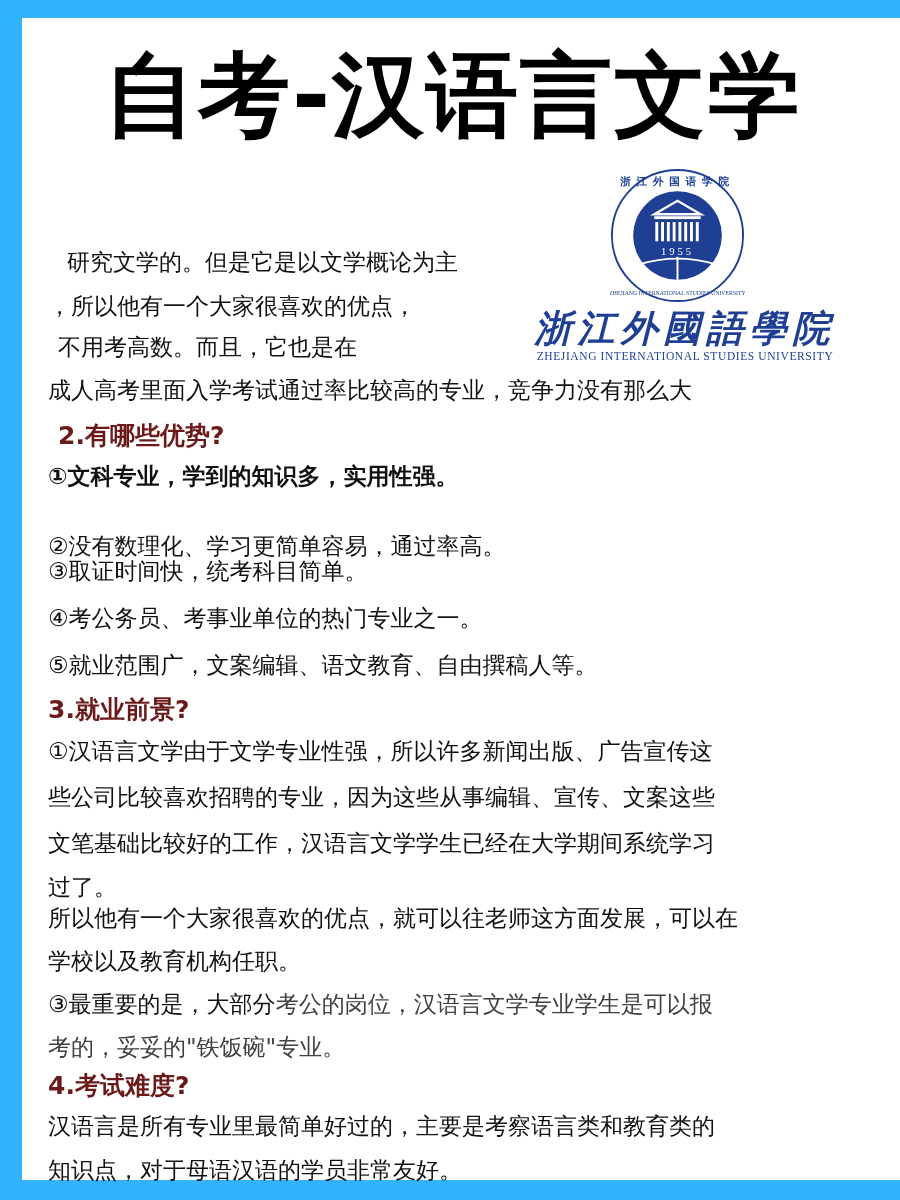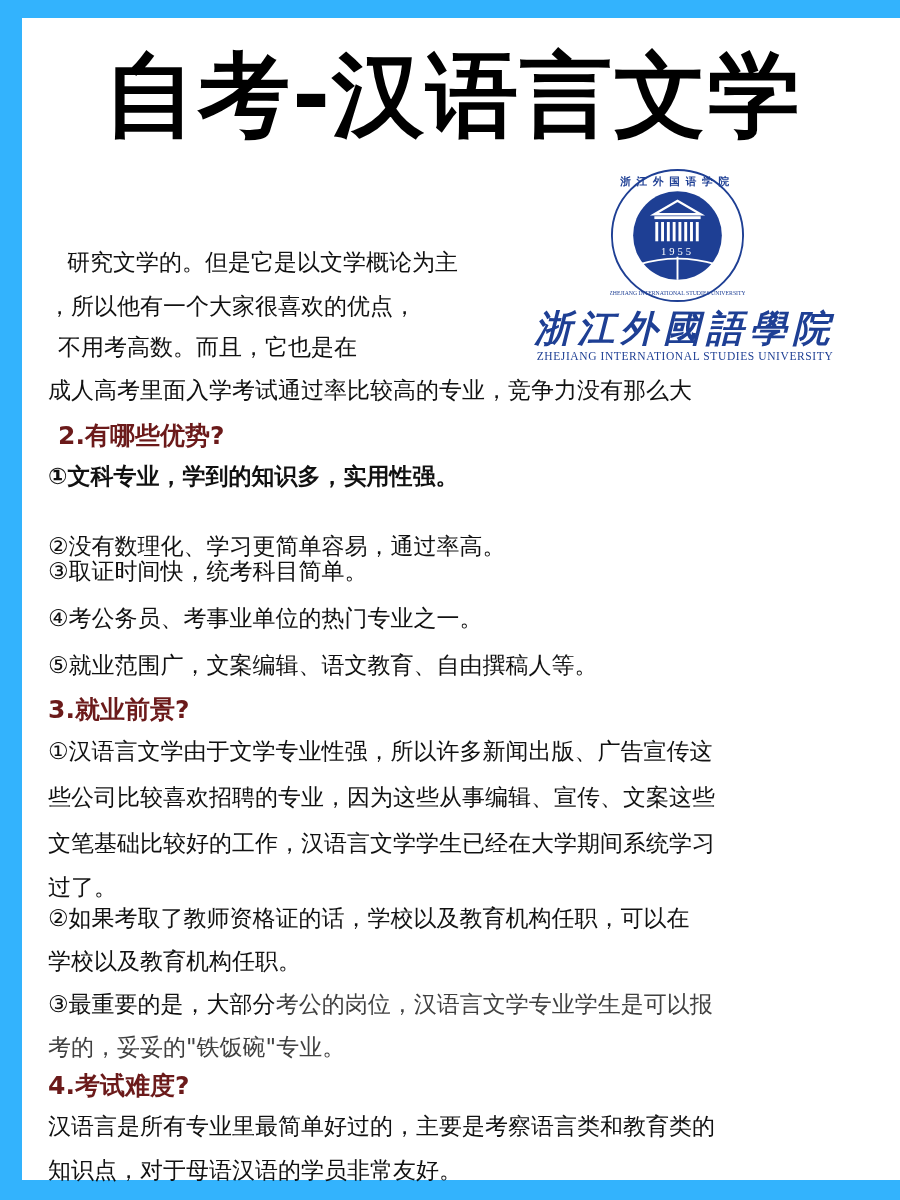--- a/index.html
+++ b/index.html
@@ -85,21 +85,21 @@
   <div class="p" style="left:26px; top:504px;margin-top:8px;">②没有数理化、学习更简单容易，通过率高。</div>
   <div class="p" style="left:26px; top:537px;">③取证时间快，统考科目简单。</div>
   <div class="p" style="left:26px; top:584px;">④考公务员、考事业单位的热门专业之一。</div>
   <div class="p" style="left:26px; top:631px;">⑤就业范围广，文案编辑、语文教育、自由撰稿人等。</div>
 
   <div class="h" style="left:26px; top:676px;">3.就业前景?</div>
   <div class="p" style="left:26px; top:717px;">①汉语言文学由于文学专业性强，所以许多新闻出版、广告宣传这</div>
   <div class="p" style="left:26px; top:763px;">些公司比较喜欢招聘的专业，因为这些从事编辑、宣传、文案这些</div>
   <div class="p" style="left:26px; top:809px;">文笔基础比较好的工作，汉语言文学学生已经在大学期间系统学习</div>
   <div class="p" style="left:26px; top:853px;">过了。</div>
-  <div class="p" style="left:26px; top:884px;">②如果考取了教师资格证的话，学校以及教育机构任职，可以在</div>
+  <div class="p" style="left:26px; top:884px;">所以他有一个大家很喜欢的优点，就可以往老师这方面发展，可以在</div>
   <div class="p" style="left:26px; top:927px;">学校以及教育机构任职。</div>
   <div class="p" style="left:26px; top:970px;">
     <span>③最重要的是，大部分</span><span class="hl">考公的岗位，汉语言文学专业学生是可以报</span>
   </div>
   <div class="p hl" style="left:26px; top:1013px;">考的，妥妥的"铁饭碗"专业。</div>
 
   <div class="h" style="left:26px; top:1052px;">4.考试难度?</div>
   <div class="p" style="left:26px; top:1092px;">汉语言是所有专业里最简单好过的，主要是考察语言类和教育类的</div>
   <div class="p" style="left:26px; top:1136px;">知识点，对于母语汉语的学员非常友好。</div>
 

